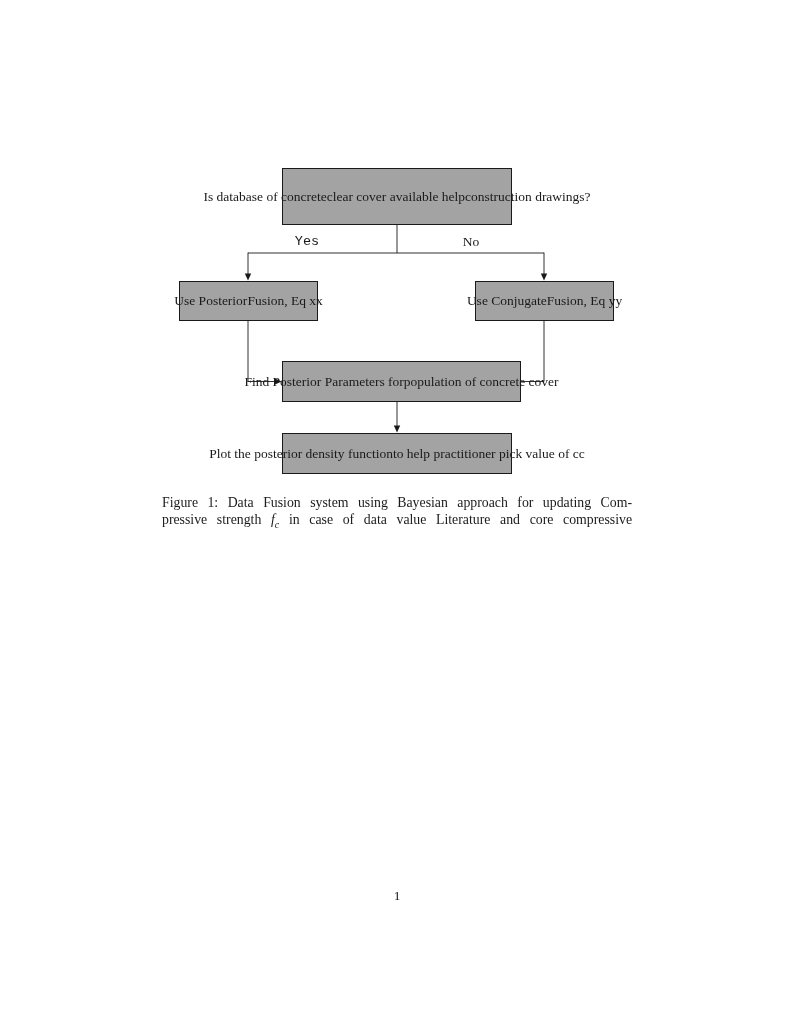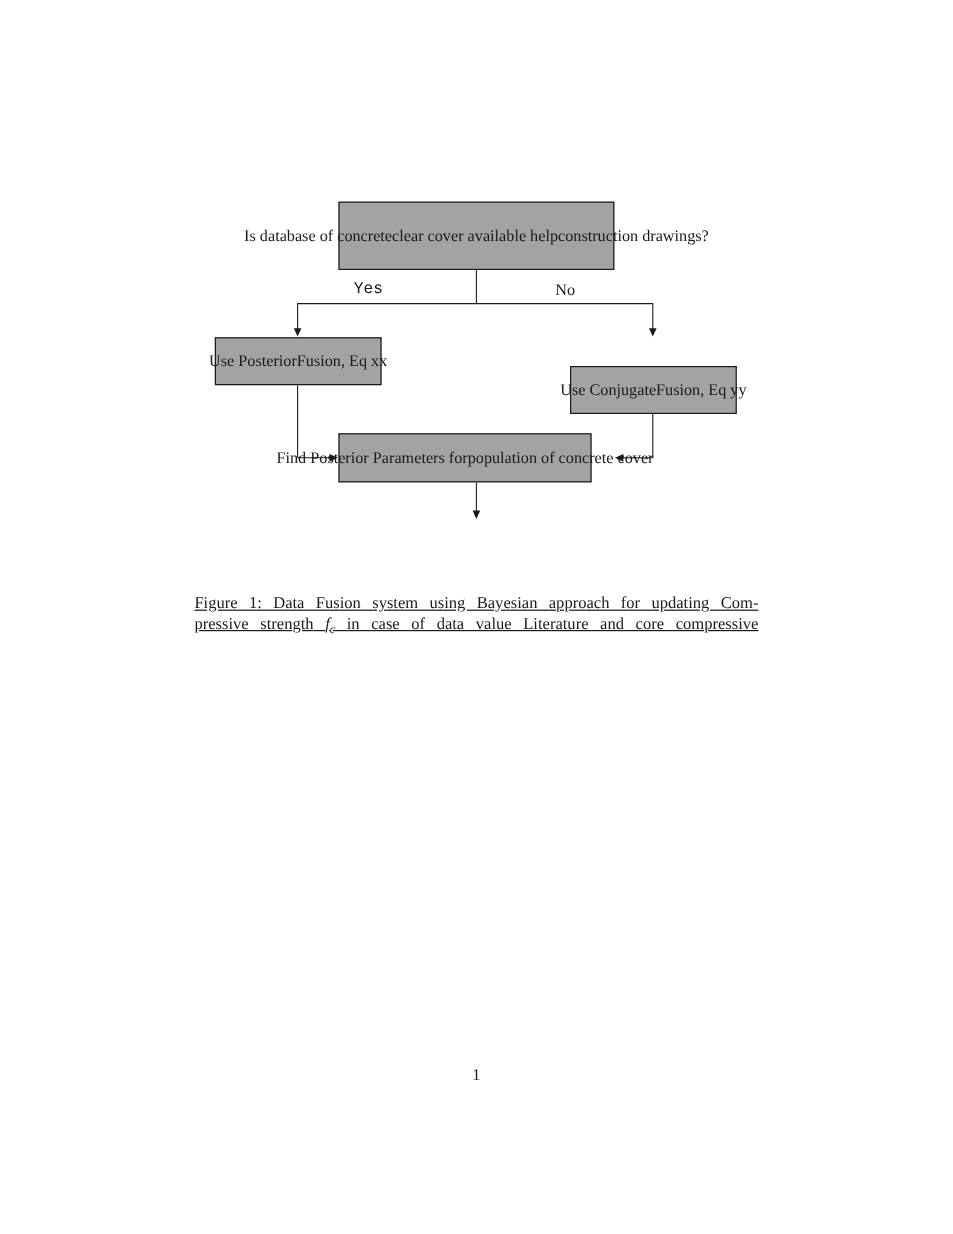--- a/index.html
+++ b/index.html
@@ -38,22 +38,22 @@
     display: flex;
     justify-content: center;
     align-items: center;
     text-align: center;
     font-size: 13.5px;
     line-height: 17.5px;
     white-space: nowrap;
   }
   #box-decision  { left: 282px; top: 168px; width: 230px; height: 57px; }
   #box-jeffreys  { left: 179px; top: 281px; width: 139px; height: 40px; }
-  #box-conjugate { left: 475px; top: 281px; width: 139px; height: 40px; margin-top: 24px; }
-  #box-posterior { left: 282px; top: 361px; width: 211px; height: 41px; }
+  #box-conjugate { left: 475px; top: 281px; width: 139px; height: 40px; }
+  #box-posterior { left: 282px; top: 361px; width: 239px; height: 41px; }
   #box-plot      { left: 282px; top: 433px; width: 230px; height: 41px; }
   .branch-label {
     position: absolute;
     width: 50px;
     text-align: center;
     font-size: 13.5px;
     line-height: 17px;
   }
   #label-yes { left: 282px; top: 233px; font-family: Liberation Mono, monospace; }
   #label-no  { left: 446px; top: 233px; }
@@ -62,21 +62,20 @@
     left: 162px;
     top: 494px;
     width: 470px;
     font-size: 13.8px;
     line-height: 17.2px;
   }
   .cap-line { display: block; }
   .cap-just {
     text-align: justify;
     text-align-last: justify;
-    text-decoration: underline;
   }
   .mathi { font-style: italic; }
   .caption sub {
     font-size: 10px;
     font-style: italic;
     line-height: 0;
   }
   .page-number {
     position: absolute;
     left: 0;
@@ -132,20 +131,24 @@
   <div class="box" id="box-conjugate">
     <span>Use Conjugate</span>
     <span>Fusion, Eq yy</span>
   </div>
 
   <div class="box" id="box-posterior">
     <span>Find Posterior Parameters for</span>
     <span>population of concrete cover</span>
   </div>
 
+  <div class="box" id="box-plot">
+    <span>Plot the posterior density function</span>
+    <span>to help practitioner pick value of cc</span>
+  </div>
 
   <div class="caption">
     <span class="cap-line cap-just">Figure 1: Data Fusion system using Bayesian approach for updating Com-</span>
     <span class="cap-line cap-just"><span>pressive strength</span> <span class="mathi">f</span><sub>c</sub> <span>in case of data value Literature and core compressive</span></span>
   </div>
 
   <div class="page-number">1</div>
 
 </div>
 

